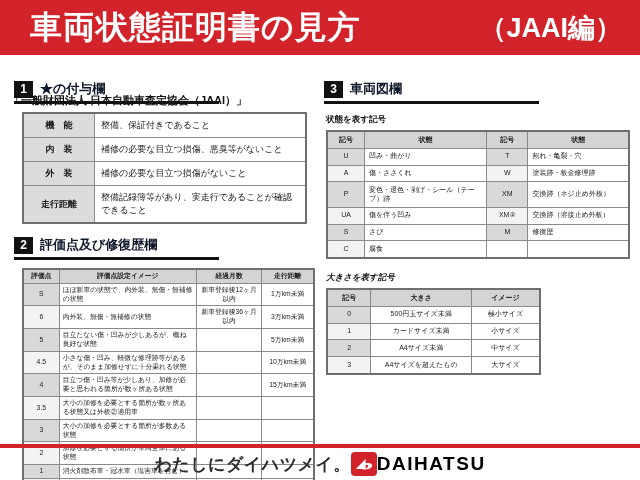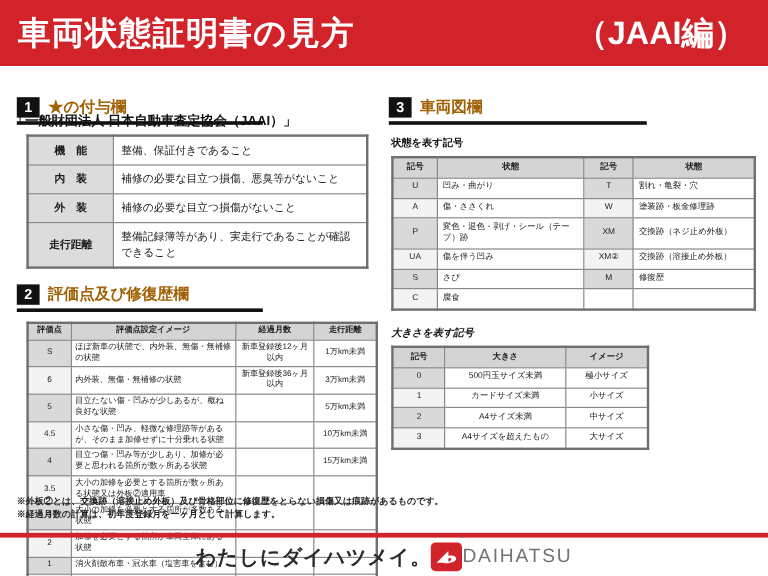--- a/index.html
+++ b/index.html
@@ -1,33 +1,33 @@
 <!DOCTYPE html>
 <html><head>
 <meta charset="utf-8">
 <style>
   html,body{margin:0;padding:0;background:#fff;}
   .page{position:relative;width:640px;height:480px;background:#fff;overflow:hidden;
         font-family:"Liberation Sans",sans-serif;color:#1a1a1a;}
   
   .banner{position:absolute;top:0;left:0;width:640px;height:55px;background:#d2232a;
           display:flex;align-items:center;}
-  .banner .t-main{color:#fff;font-weight:bold;font-size:27px;margin-left:15px;letter-spacing:1px;}
+  .banner .t-main{color:#fff;font-weight:bold;font-size:32px;margin-left:30px;letter-spacing:1px;}
   .banner .t-sub{color:#fff;font-weight:bold;font-size:27px;margin-left:auto;margin-right:18px;}
   .subtitle{position:absolute;top:61px;left:10px;font-size:11px;font-weight:bold;color:#111;margin-top:32px;}
   
   .col-left{position:absolute;left:14px;top:80px;width:300px;}
   .col-right{position:absolute;left:324px;top:80px;width:308px;}
   
   .sec-head{display:flex;align-items:center;border-bottom:3px solid #111;
             padding-bottom:3px;margin-bottom:8px;}
   .sec-head.w205{width:205px;} .sec-head.w215{width:215px;}
   .numbox{width:19px;height:17px;background:#111;color:#fff;font-size:12px;font-weight:bold;
           display:flex;align-items:center;justify-content:center;flex:none;}
-  .sec-title{font-size:13px;font-weight:bold;margin-left:7px;color:#a16207;white-space:nowrap;}
+  .sec-title{font-size:13px;font-weight:bold;margin-left:7px;color:#0f172a;white-space:nowrap;}
   
   table{border-collapse:collapse;background:#fff;}
   td,th{border:1px solid #8a8a8a;vertical-align:middle;}
   .tbl{border:2px solid #6f6f6f;}
   .hcell{background:#d4d4d4;font-weight:bold;text-align:center;}
   .sym{background:#f3f3f3;text-align:center;}
   tr:nth-child(even) .sym{background:#d9d9d9;}
   
   .tbl1{width:285px;margin-left:8px;font-size:9px;border-radius:22px;}
   .tbl1 td{padding:5px 6px;}
@@ -48,21 +48,21 @@
   
   .footnotes{position:absolute;left:14px;top:413px;font-size:7.5px;font-weight:bold;
              color:#222;line-height:1.45;}
   
   .redline{position:absolute;left:0;top:444px;width:640px;height:4px;background:#d2232a;}
   .footer{position:absolute;left:0;top:448px;width:640px;height:32px;display:flex;
           align-items:center;justify-content:center;gap:0;}
   .slogan{font-size:17px;font-weight:bold;color:#2b2b2b;letter-spacing:0.5px;}
   .dmark{width:26px;height:24px;background:#d2232a;border-radius:4px;display:flex;
          align-items:center;justify-content:center;flex:none;}
-  .brand{font-size:16px;font-weight:normal;color:#737373;letter-spacing:1.5px;}
+  .brand{font-size:19px;font-weight:bold;color:#000000;letter-spacing:1.5px;}
 </style>
 </head>
 <body>
 
 <div class="page">
 
   <div class="banner">
     <span class="t-main">車両状態証明書の見方</span>
     <span class="t-sub">（JAAI編）</span>
   </div>
@@ -251,24 +251,20 @@
         </tr>
         <tr>
           <td class="sym k0">3</td>
           <td class="k1">A4サイズを超えたもの</td>
           <td class="k2">大サイズ</td>
         </tr>
       </tbody>
     </table>
   </div>
 
-  <div class="footnotes">
-    <div>※外板②とは、交換跡（溶接止め外板）及び骨格部位に修復歴をとらない損傷又は痕跡があるものです。</div>
-    <div>※経過月数の計算は、初年度登録月を一ヶ月として計算します。</div>
-  </div>
 
   <div class="redline"></div>
   <div class="footer">
     <span class="slogan">わたしにダイハツメイ。</span>
     <span class="dmark">
       <svg width="20" height="18" viewBox="0 0 24 22">
         <path d="M2 17 L14 5 L14 10 C19 9 22 10.5 22 13 C22 15.8 16.5 18 9 17.6 C13.5 16.8 17 15.2 17 13.6 C17 12.4 15.8 12 14 12.3 L14 17 Z" fill="#ffffff"></path>
       </svg>
     </span>
     <span class="brand">DAIHATSU</span>

